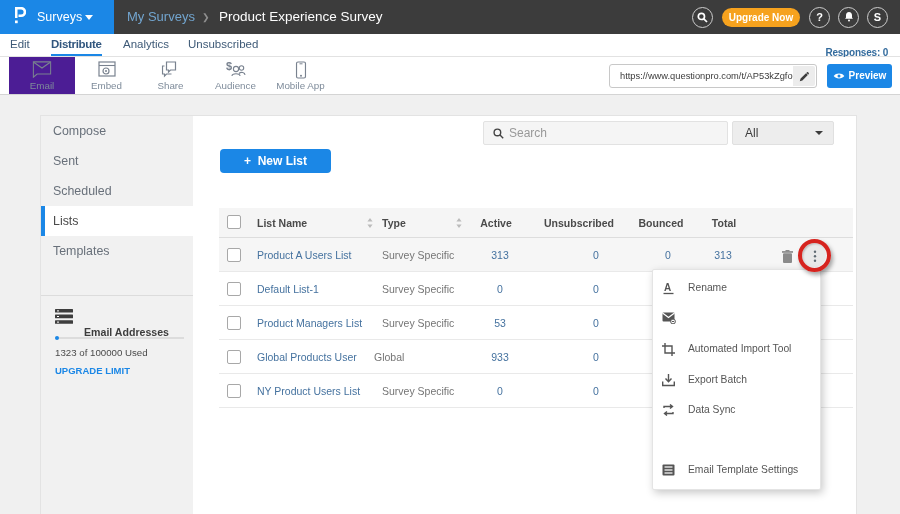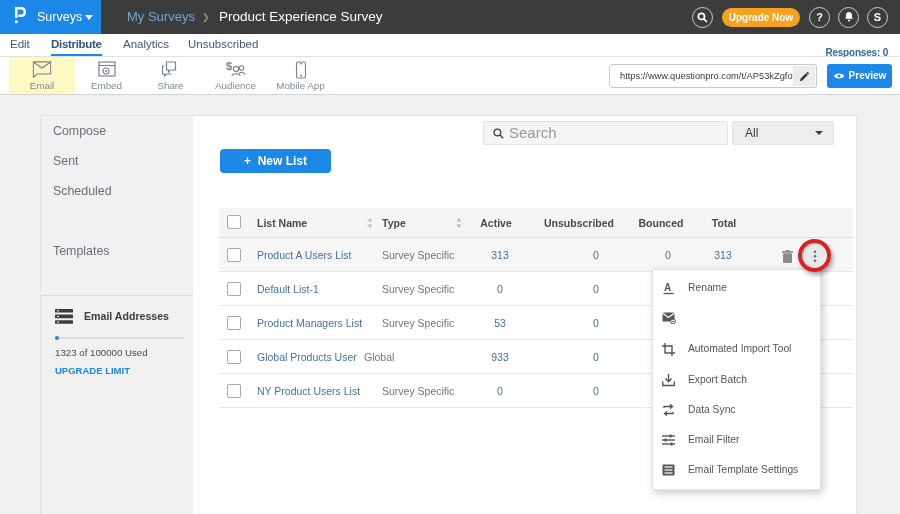--- a/index.html
+++ b/index.html
@@ -2,67 +2,67 @@
 <html><head>
 <meta charset="utf-8">
 <style>
 * { margin:0; padding:0; box-sizing:border-box; }
 html,body { width:900px; height:514px; overflow:hidden; }
 body { font-family:"Liberation Sans", sans-serif; background:#f0f0f0; position:relative; }
 .abs { position:absolute; }
 
 
 #hdr { position:absolute; left:0; top:0; width:900px; height:34px; background:#3c3c3c; }
-#hdr-blue { position:absolute; left:0; top:0; width:101px; height:34px; background:#1b87e6; }
+#hdr-blue { position:absolute; left:0; top:0; width:114px; height:34px; background:#1b87e6; }
 #logo { position:absolute; left:15px; top:7px; }
 #surveys-txt { position:absolute; left:37px; top:0; height:34px; line-height:34px; color:#fff; font-size:12.5px; }
 #surveys-caret { position:absolute; left:85px; top:15px; width:0; height:0; border-left:4.5px solid transparent; border-right:4.5px solid transparent; border-top:5px solid #fff; }
 #bc-my { position:absolute; left:127px; top:0; height:34px; line-height:34px; color:#72a5cf; font-size:13px; }
 #bc-sep { position:absolute; left:202px; top:0; height:34px; line-height:34px; color:#8f8f8f; font-size:9px; }
 #bc-title { position:absolute; left:219px; top:0; height:34px; line-height:34px; color:#fdfdfd; font-size:13.5px; }
 .hcirc { position:absolute; top:6.5px; width:21px; height:21px; border:1.5px solid #cccccc; border-radius:50%; color:#fff; text-align:center; line-height:18px; font-size:11px; font-weight:bold; }
 #upg { position:absolute; left:722px; top:8px; width:78px; height:19px; background:#f6a21e; border-radius:10px; color:#fff; font-size:10px; font-weight:bold; text-align:center; line-height:19px; }
 
 
 #tabs { position:absolute; left:0; top:34px; width:900px; height:23px; background:#fff; border-bottom:1px solid #e2e2e2; }
 .tab { position:absolute; top:0; height:22px; line-height:21px; font-size:11.5px; color:#3e5a77; }
 #tab-dist { font-weight:bold; color:#31567e; border-bottom:2px solid #1b87e6; letter-spacing:-0.3px; }
 #resp { position:absolute; right:12px; top:8px; height:22px; line-height:21px; font-size:10px; color:#336b9d; letter-spacing:-0.2px;font-weight:bold; }
 
 
 #tbar { position:absolute; left:0; top:57px; width:900px; height:38px; background:#fff; border-bottom:1px solid #d4d4d4; }
 .titem { position:absolute; top:0; height:37px; text-align:center; }
 .titem .lbl { position:absolute; bottom:3px; left:0; right:0; font-size:9.8px; color:#7e8b9a; }
 .titem svg { position:absolute; top:4px; left:50%; transform:translateX(-50%); }
-#t-email { left:9px; width:66px; background:#fef9c3; }
+#t-email { left:9px; width:66px; background:#4c1d95; }
 #t-embed { left:75px; width:63px;padding-left:26px; }
 #t-share { left:139px; width:63px; }
 #t-aud { left:203px; width:65px; }
 #t-mob { left:269px; width:63px; }
 #urlbox { position:absolute; left:609px; top:7px; width:208px; height:24px; background:#fff; border:1px solid #c8c8c8; border-radius:3px; }
 #urltxt { position:absolute; left:10px; top:0; height:22px; line-height:22px; font-size:9.3px; color:#3c3c3c; white-space:nowrap; overflow:hidden; width:176px; }
 #urlpencil { position:absolute; right:1px; top:1px; width:22px; height:20px; background:#ececec; border-radius:0 2px 2px 0; text-align:center; line-height:20px; }
 #pvw { position:absolute; left:827px; top:7px; width:65px; height:24px; background:#1b87e6; border-radius:3px; color:#fff; font-size:10px; font-weight:bold; text-align:center; line-height:24px; }
 
 
 #sidebar { position:absolute; left:40px; top:115px; width:153px; height:399px; background:#f1f1f1; border-left:1px solid #e3e3e3; border-top:1px solid #e3e3e3; }
 .sitem { position:absolute; left:0; width:153px; height:30px; line-height:30px; padding-left:12px; font-size:12.4px; color:#68707a; }
 #s-lists { background:#fff; border-left:4px solid #1b87e6; padding-left:8px; color:#4a4a4a; }
 #sdiv { position:absolute; left:0; top:179px; width:153px; border-top:1px solid #dcdcdc; }
 #ea-ico { position:absolute; left:14px; top:193px; }
-#ea-txt { position:absolute; left:43px; top:193px; height:15px; line-height:15px; font-size:10.6px; font-weight:bold; color:#3d3d3d; }
+#ea-txt { position:absolute; left:43px; top:209px; height:15px; line-height:15px; font-size:10.6px; font-weight:bold; color:#3d3d3d; }
 #ea-bar { position:absolute; left:14px; top:221px; width:129px; height:2px; background:#dcdcdc; }
 #ea-bar i { position:absolute; left:0; top:-1px; width:4px; height:4px; border-radius:50%; background:#1b87e6; }
 #ea-used { position:absolute; left:14px; top:229px; height:15px; line-height:15px; font-size:9.7px; color:#4a4a4a; }
 #ea-upg { position:absolute; left:14px; top:247px; height:15px; line-height:15px; font-size:9.5px; font-weight:bold; color:#1b87e6; }
 
 
 #panel { position:absolute; left:193px; top:115px; width:664px; height:399px; background:#fff; border-top:1px solid #e3e3e3; border-right:1px solid #e3e3e3; }
 #srch { position:absolute; left:290px; top:5px; width:245px; height:24px; background:#f5f5f5; border:1px solid #e2e2e2; border-radius:2px; }
-#srch span { position:absolute; left:25px; top:0; height:22px; line-height:22px; font-size:15px; color:#999; }
+#srch span { position:absolute; left:25px; top:0; height:22px; line-height:22px; font-size:12px; color:#999; }
 #alldd { position:absolute; left:539px; top:5px; width:102px; height:24px; background:#ededed; border:1px solid #e0e0e0; border-radius:2px; }
 #alldd span { position:absolute; left:12px; top:0; height:22px; line-height:22px; font-size:12px; color:#3c3c3c; }
 #alldd i { position:absolute; right:10px; top:9px; width:0; height:0; border-left:4px solid transparent; border-right:4px solid transparent; border-top:4.5px solid #3c3c3c; }
 #newlist { position:absolute; left:27px; top:33px; width:111px; height:24px; background:#1b87e6; border-radius:4px; color:#fff; font-size:12px; font-weight:bold; text-align:center; line-height:24px; }
 
 
 #tbl { position:absolute; left:26px; top:92px; width:634px; }
 #thead { position:absolute; left:0; top:0; width:634px; height:30px; background:#f5f5f5; border-bottom:1px solid #ddd; }
 .th { position:absolute; top:0; height:30px; line-height:30px; font-size:10.5px; font-weight:bold; color:#4a4a4a; }
 .row { position:absolute; left:0; width:634px; height:34px; border-bottom:1px solid #e9e9e9; }
@@ -173,20 +173,21 @@
   <div id="pvw"><svg width="12" height="8" viewBox="0 0 13 9" style="vertical-align:-1px; margin-right:4px">
         <path d="M0.5 4.5 C3 0.8 10 0.8 12.5 4.5 C10 8.2 3 8.2 0.5 4.5 Z" fill="#fff"></path>
         <circle cx="6.5" cy="4.5" r="1.7" fill="#1b87e6"></circle>
       </svg>Preview</div>
 </div>
 
 <div id="sidebar">
   <div class="sitem" style="top:0;">Compose</div>
   <div class="sitem" style="top:30px;">Sent</div>
   <div class="sitem" style="top:60px;">Scheduled</div>
+  <div class="sitem" id="s-lists" style="top:90px;">Lists</div>
   <div class="sitem" style="top:120px;">Templates</div>
   <div id="sdiv"></div>
   <svg id="ea-ico" width="18" height="15" viewBox="0 0 18 15">
     <rect x="0" y="0" width="18" height="3.6" rx="0.5" fill="#3d3d3d"></rect>
     <rect x="0" y="5.6" width="18" height="3.6" rx="0.5" fill="#3d3d3d"></rect>
     <rect x="0" y="11.2" width="18" height="3.6" rx="0.5" fill="#3d3d3d"></rect>
     <rect x="2" y="1.4" width="2" height="1" fill="#fff"></rect>
     <rect x="2" y="7" width="2" height="1" fill="#fff"></rect>
     <rect x="2" y="12.6" width="2" height="1" fill="#fff"></rect>
   </svg>
@@ -252,21 +253,21 @@
     <div class="row" style="top:98px;">
       <div class="cbx" style="top:10px;"></div>
       <div class="cell cname" style="left:38px;">Product Managers List</div>
       <div class="cell ctype" style="left:163px;">Survey Specific</div>
       <div class="cell cnum" style="left:256px; width:50px;">53</div>
       <div class="cell cnum" style="left:352px; width:50px;">0</div>
     </div>
     <div class="row" style="top:132px;">
       <div class="cbx" style="top:10px;"></div>
       <div class="cell cname" style="left:38px;">Global Products User</div>
-      <div class="cell ctype" style="left:145px;">Global</div>
+      <div class="cell ctype" style="left:155px;">Global</div>
       <div class="cell cnum" style="left:256px; width:50px;">933</div>
       <div class="cell cnum" style="left:352px; width:50px;">0</div>
     </div>
     <div class="row" style="top:166px;">
       <div class="cbx" style="top:10px;"></div>
       <div class="cell cname" style="left:38px;">NY Product Users List</div>
       <div class="cell ctype" style="left:163px;">Survey Specific</div>
       <div class="cell cnum" style="left:256px; width:50px;">0</div>
       <div class="cell cnum" style="left:352px; width:50px;">0</div>
     </div>
@@ -310,31 +311,20 @@
       </svg>
     <span>Export Batch</span>
   </div>
   <div class="mitem" style="top:125px;">
     <svg width="13" height="12" viewBox="0 0 13 12">
         <path d="M2 4 L2 2.5 L10 2.5 M8 0.5 L10.5 2.5 L8 4.5" stroke="#555" stroke-width="1.4" fill="none"></path>
         <path d="M11 8 L11 9.5 L3 9.5 M5 7.5 L2.5 9.5 L5 11.5" stroke="#555" stroke-width="1.4" fill="none"></path>
       </svg>
     <span>Data Sync</span>
   </div>
-  <div class="mitem" style="top:155px;">
-    <svg width="13" height="12" viewBox="0 0 13 12">
-        <line x1="0" y1="2" x2="13" y2="2" stroke="#555" stroke-width="1.4"></line>
-        <line x1="0" y1="6" x2="13" y2="6" stroke="#555" stroke-width="1.4"></line>
-        <line x1="0" y1="10" x2="13" y2="10" stroke="#555" stroke-width="1.4"></line>
-        <rect x="7.5" y="0.5" width="2" height="3" fill="#555"></rect>
-        <rect x="2.5" y="4.5" width="2" height="3" fill="#555"></rect>
-        <rect x="8.5" y="8.5" width="2" height="3" fill="#555"></rect>
-      </svg>
-    <span>Email Filter</span>
-  </div>
   <div class="mitem" style="top:185px;">
     <svg width="13" height="12" viewBox="0 0 13 12">
         <rect x="0.5" y="0.5" width="12" height="11" rx="1" fill="#555"></rect>
         <line x1="2.5" y1="3" x2="10.5" y2="3" stroke="#fff" stroke-width="1.2"></line>
         <line x1="2.5" y1="6" x2="10.5" y2="6" stroke="#fff" stroke-width="1.2"></line>
         <line x1="2.5" y1="9" x2="10.5" y2="9" stroke="#fff" stroke-width="1.2"></line>
       </svg>
     <span>Email Template Settings</span>
   </div>
 </div>

